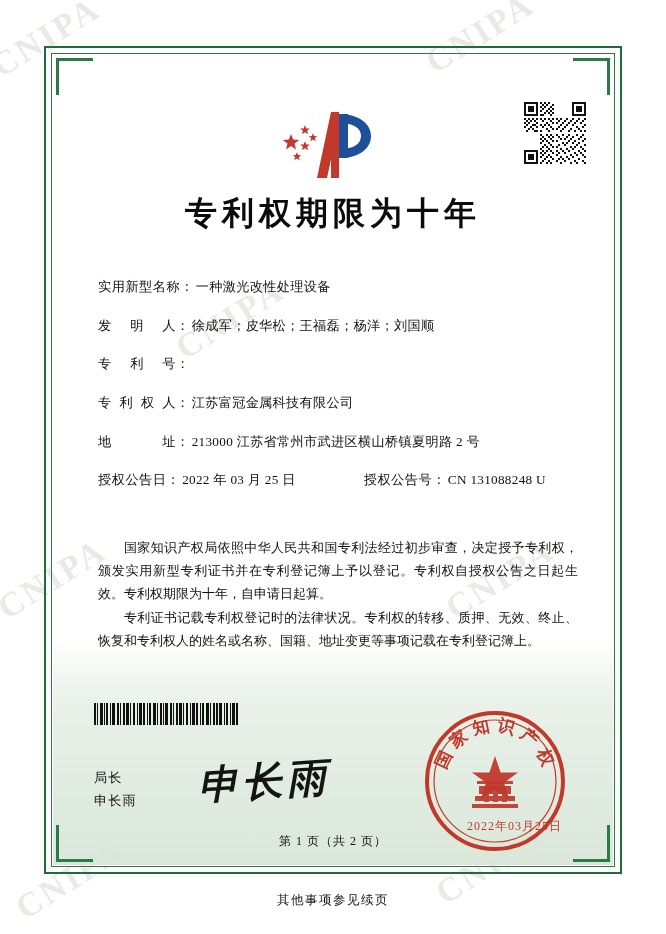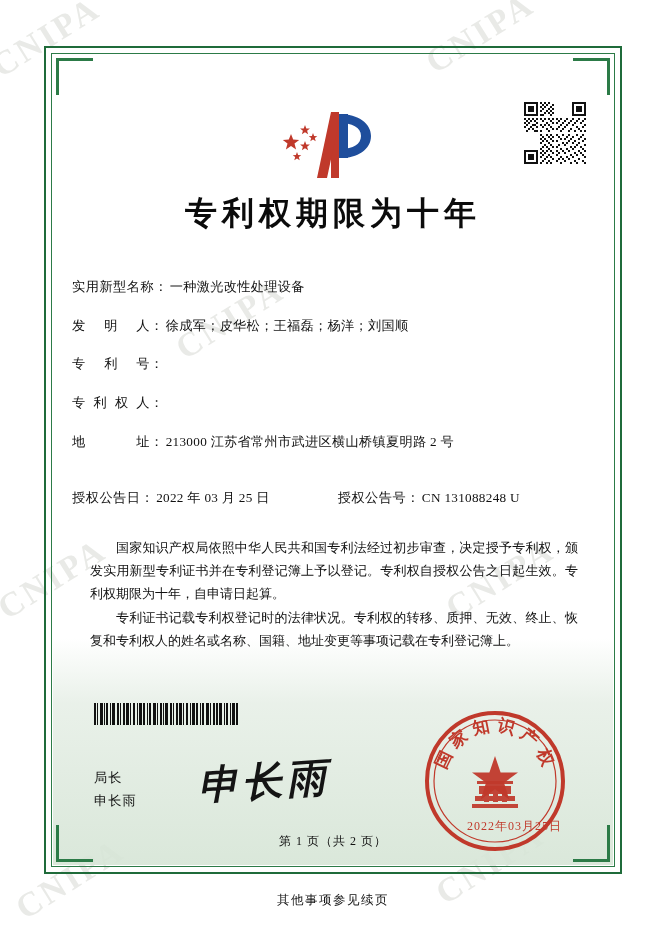--- a/index.html
+++ b/index.html
@@ -122,21 +122,21 @@
     font-size: 32px;
     font-weight: 700;
     letter-spacing: 5px;
     color: #0b0b0b;
     font-family: "DejaVu Serif", "Liberation Serif", serif;
   }
 
   
   .fields {
     position: absolute;
-    left: 26px;
+    left: 52px;
     right: 40px;
     top: 228px;
     font-size: 13.2px;
     line-height: 1.6;
     color: #111;
   }
   .field-row {
     display: flex;
     align-items: baseline;
     margin-bottom: 17.5px;
@@ -150,36 +150,35 @@
     width: 78px;
     text-align: justify;
     text-align-last: justify;
   }
   .field-value {
     margin-left: 2px;
     letter-spacing: 0.3px;
   }
   .field-row.two-col .second {
     margin-left: 68px;
-    margin-top: 18px;
   }
 
   
   .paragraphs {
     position: absolute;
     left: 44px;
     right: 42px;
     top: 489px;
     font-size: 13px;
     line-height: 1.75;
     text-align: justify;
     color: #111;
   }
   .paragraphs p {
-    margin: 0 0 2px 0;
+    margin: 0 0 2px 8px;
     text-indent: 26px;
   }
 
   
   .barcode {
     position: absolute;
     left: 48px;
     top: 655px;
     height: 22px;
     width: 214px;
@@ -529,20 +528,21 @@
 
     <div class="field-row">
       <span class="field-label spread">专利号</span>
       <span class="field-label">：</span>
     </div>
 
 
     <div class="field-row">
       <span class="field-label spread">专利权人</span>
       <span class="field-label">：</span>
+      <span class="field-value">江苏富冠金属科技有限公司</span>
     </div>
 
     <div class="field-row">
       <span class="field-label spread">地址</span>
       <span class="field-label">：</span>
       <span class="field-value">213000 江苏省常州市武进区横山桥镇夏明路 2 号</span>
     </div>
 
     <div class="field-row two-col">
       <span class="field-label">授权公告日：</span>

